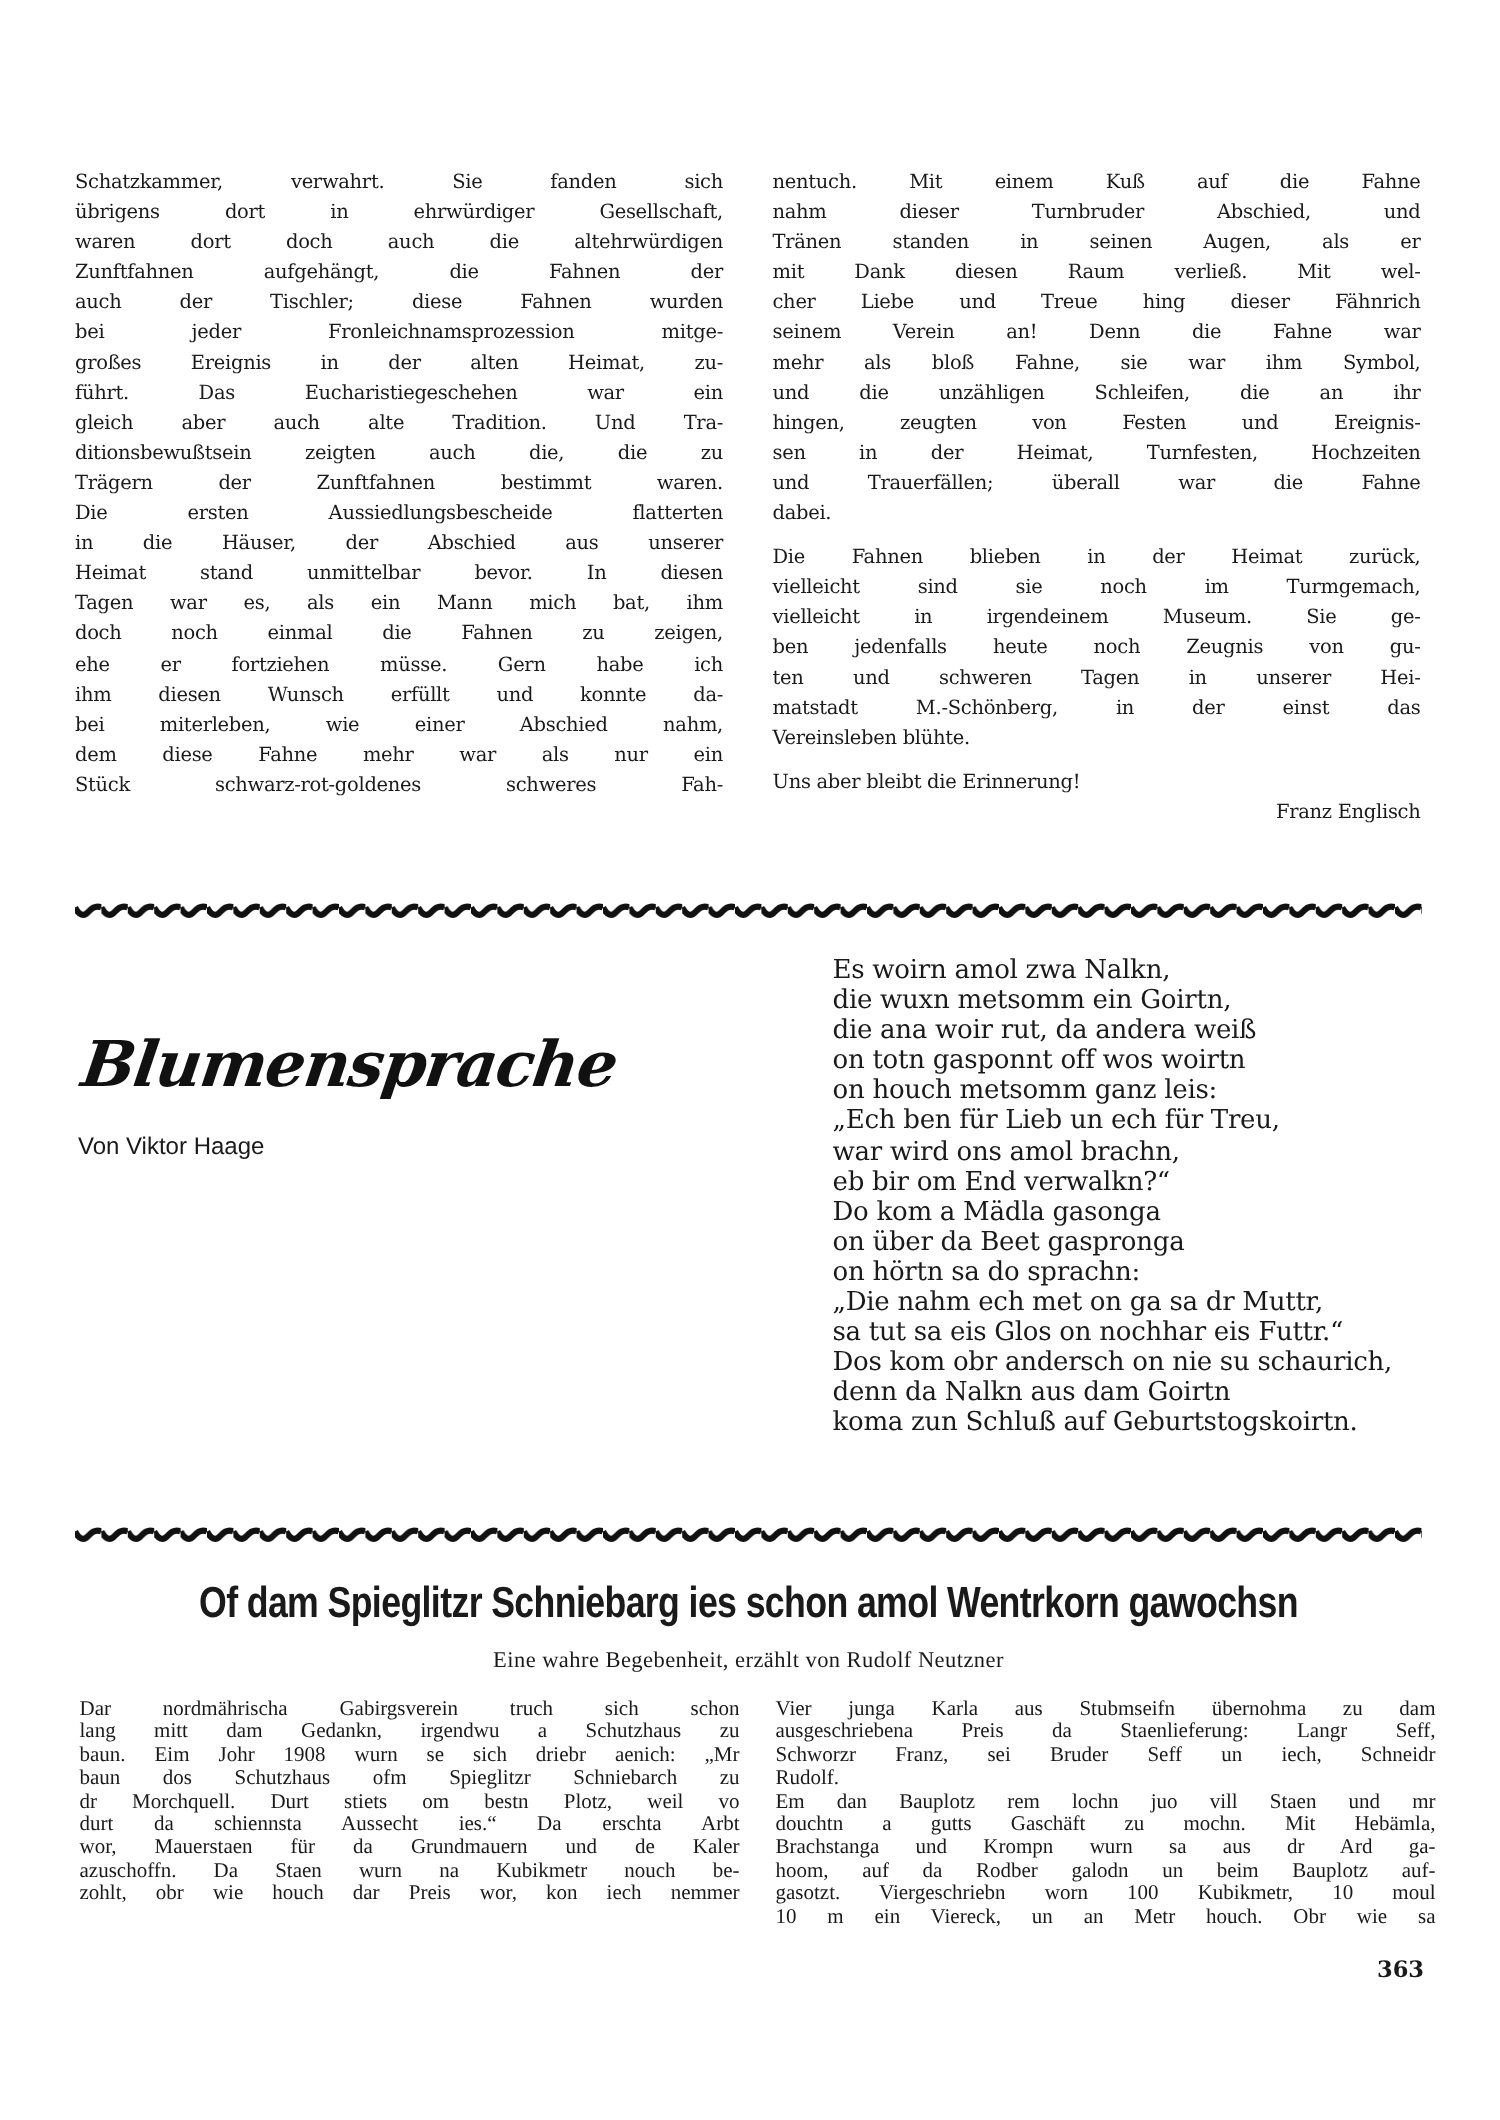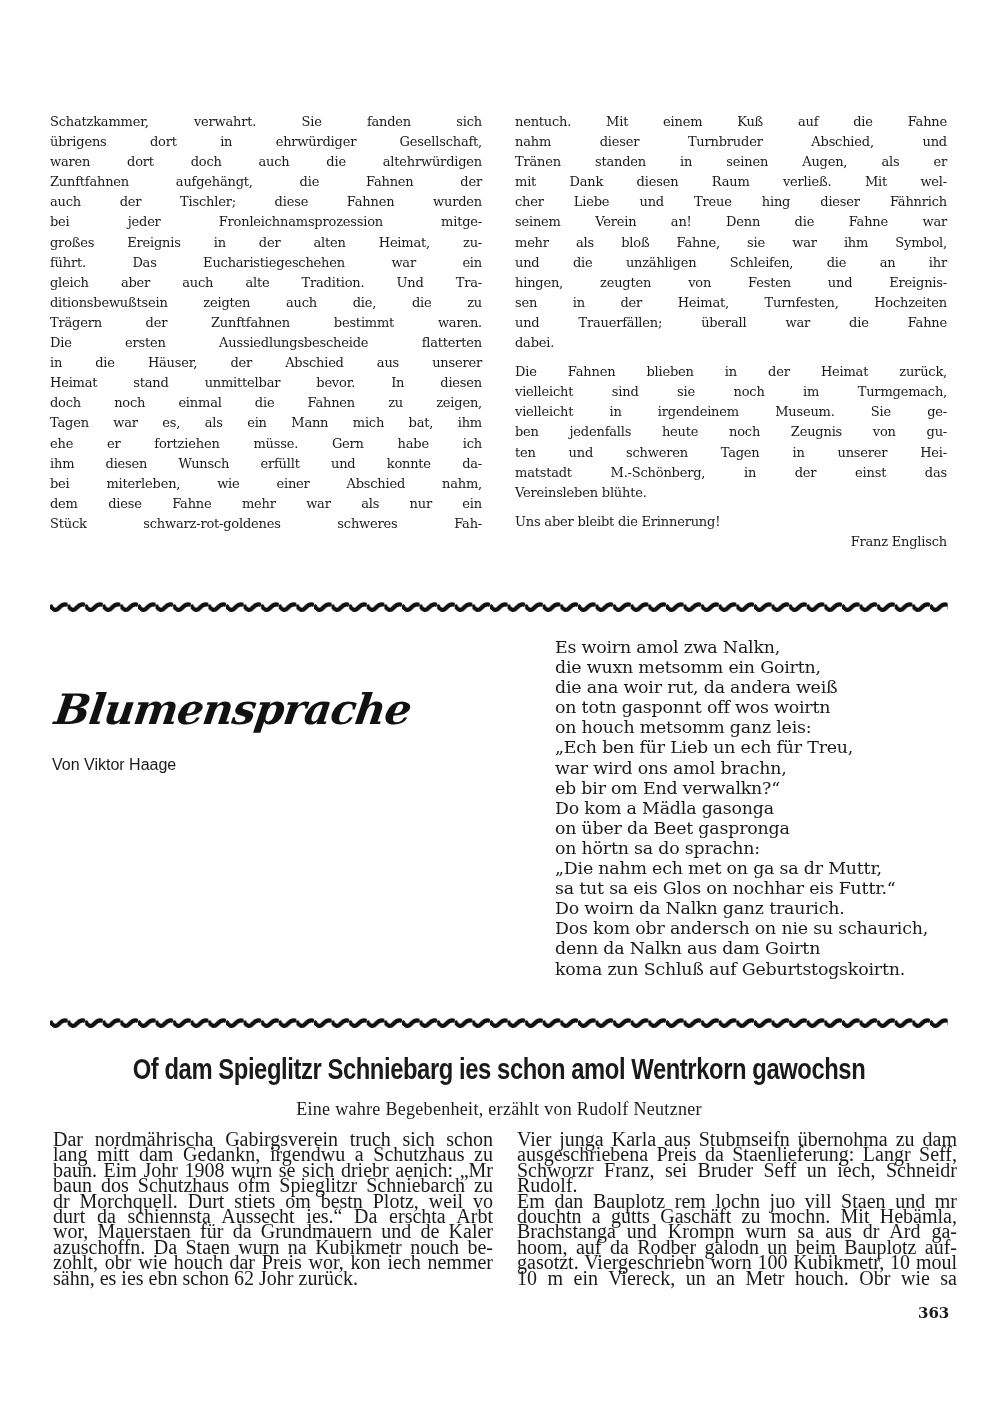--- a/index.html
+++ b/index.html
@@ -20,22 +20,22 @@
   
   .wave { position: absolute; left: 50px; width: 898px; height: 14px; }
 
   
   #poem-title { position: absolute; left: 55px; top: 685px; font-family: "DejaVu Serif", serif; font-style: italic; font-weight: bold; font-size: 42px; letter-spacing: -1px; color: #111; transform: skewX(-8deg); }
   #poem-author { position: absolute; left: 52px; top: 756px; font-family: Liberation Sans, sans-serif; font-size: 16px; }
   #poem { left: 515px; top: 637px; font-size: 17.4px; line-height: 20.1px; letter-spacing: -0.2px; margin-left: 40px; }
 
   
   #bottom-title { position: absolute; left: 50px; top: 1053px; width: 898px; text-align: center; font-family: "Liberation Sans", sans-serif; font-weight: bold; font-size: 29px; transform: scaleX(0.82); transform-origin: center; letter-spacing: -0.5px; white-space: nowrap; }
-  #bottom-subtitle { position: absolute; left: 50px; top: 1099px; width: 898px; text-align: center; font-family: "Liberation Serif", serif; font-size: 18px; letter-spacing: 0.3px; }
-  .bot-col { top: 1132px; width: 440px; font-family: "Liberation Serif", serif; font-size: 20px; line-height: 15.4px; }
+  #bottom-subtitle { position: absolute; left: 50px; top: 1099px; width: 898px; text-align: center; font-family: "Liberation Serif", serif; font-size: 15px; letter-spacing: 0.3px; }
+  .bot-col { top: 1132px; width: 440px; font-family: "Liberation Serif", serif; font-size: 14px; line-height: 15.4px; }
   #bot-left { left: 53px; }
   #bot-right { left: 517px; }
 
   #page-number { position: absolute; left: 918px; top: 1304px; font-family: "DejaVu Serif", serif; font-weight: bold; font-size: 15px; text-align: center; }
 </style>
 </head>
 <body>
 
 <div id="top-left" class="col top-col serif just">
   <div>Schatzkammer, verwahrt. Sie fanden sich</div>
@@ -45,22 +45,22 @@
   <div>auch der Tischler; diese Fahnen wurden</div>
   <div>bei jeder Fronleichnamsprozession mitge-</div>
   <div>großes Ereignis in der alten Heimat, zu-</div>
   <div>führt. Das Eucharistiegeschehen war ein</div>
   <div>gleich aber auch alte Tradition. Und Tra-</div>
   <div>ditionsbewußtsein zeigten auch die, die zu</div>
   <div>Trägern der Zunftfahnen bestimmt waren.</div>
   <div>Die ersten Aussiedlungsbescheide flatterten</div>
   <div>in die Häuser, der Abschied aus unserer</div>
   <div>Heimat stand unmittelbar bevor. In diesen</div>
+  <div>Tagen war es, als ein Mann mich bat, ihm</div>
   <div>doch noch einmal die Fahnen zu zeigen,</div>
-  <div>Tagen war es, als ein Mann mich bat, ihm</div>
   <div>ehe er fortziehen müsse. Gern habe ich</div>
   <div>ihm diesen Wunsch erfüllt und konnte da-</div>
   <div>bei miterleben, wie einer Abschied nahm,</div>
   <div>dem diese Fahne mehr war als nur ein</div>
   <div>Stück schwarz-rot-goldenes schweres Fah-</div>
 </div>
 
 <div id="top-right" class="col top-col serif just">
   <div>nentuch. Mit einem Kuß auf die Fahne</div>
   <div>nahm dieser Turnbruder Abschied, und</div>
@@ -106,21 +106,20 @@
   <div>on totn gasponnt off wos woirtn</div>
   <div>on houch metsomm ganz leis:</div>
   <div>„Ech ben für Lieb un ech für Treu,</div>
   <div>war wird ons amol brachn,</div>
   <div>eb bir om End verwalkn?“</div>
   <div>Do kom a Mädla gasonga</div>
   <div>on über da Beet gaspronga</div>
   <div>on hörtn sa do sprachn:</div>
   <div>„Die nahm ech met on ga sa dr Muttr,</div>
   <div>sa tut sa eis Glos on nochhar eis Futtr.“</div>
-  <div>Do woirn da Nalkn ganz traurich.</div>
   <div>Dos kom obr andersch on nie su schaurich,</div>
   <div>denn da Nalkn aus dam Goirtn</div>
   <div>koma zun Schluß auf Geburtstogskoirtn.</div>
 </div>
 
 <svg class="wave" style="top:1016px" viewBox="0 0 898 14" preserveAspectRatio="none">
   <defs>
     <pattern id="wv2" width="17.6" height="14" patternUnits="userSpaceOnUse">
       <path d="M0,5 Q4.4,13 8.8,8 Q13.2,3 17.6,5" fill="none" stroke="#111" stroke-width="4.2"></path>
     </pattern>
@@ -134,21 +133,20 @@
 <div id="bot-left" class="col bot-col just">
   <div>Dar nordmährischa Gabirgsverein truch sich schon</div>
   <div>lang mitt dam Gedankn, irgendwu a Schutzhaus zu</div>
   <div>baun. Eim Johr 1908 wurn se sich driebr aenich: „Mr</div>
   <div>baun dos Schutzhaus ofm Spieglitzr Schniebarch zu</div>
   <div>dr Morchquell. Durt stiets om bestn Plotz, weil vo</div>
   <div>durt da schiennsta Aussecht ies.“ Da erschta Arbt</div>
   <div>wor, Mauerstaen für da Grundmauern und de Kaler</div>
   <div>azuschoffn. Da Staen wurn na Kubikmetr nouch be-</div>
   <div>zohlt, obr wie houch dar Preis wor, kon iech nemmer</div>
-  <div class="last">sähn, es ies ebn schon 62 Johr zurück.</div>
 </div>
 
 <div id="bot-right" class="col bot-col just">
   <div>Vier junga Karla aus Stubmseifn übernohma zu dam</div>
   <div>ausgeschriebena Preis da Staenlieferung: Langr Seff,</div>
   <div>Schworzr Franz, sei Bruder Seff un iech, Schneidr</div>
   <div class="last">Rudolf.</div>
   <div>Em dan Bauplotz rem lochn juo vill Staen und mr</div>
   <div>douchtn a gutts Gaschäft zu mochn. Mit Hebämla,</div>
   <div>Brachstanga und Krompn wurn sa aus dr Ard ga-</div>

